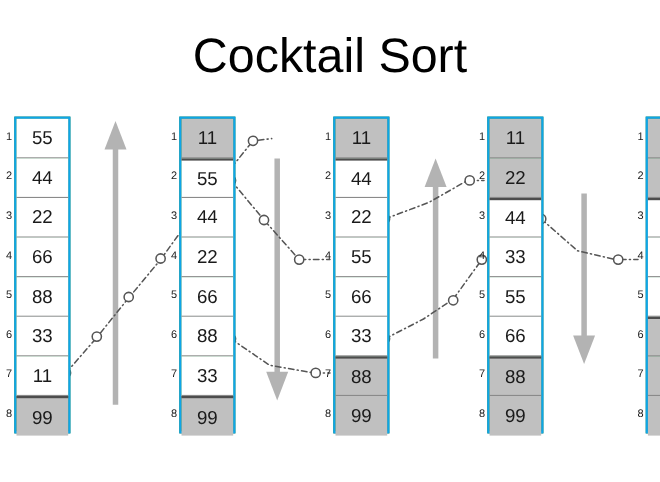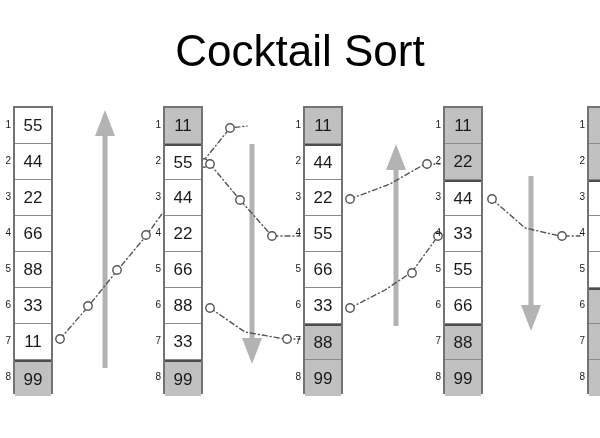--- a/index.html
+++ b/index.html
@@ -43,23 +43,23 @@
   
   .array-col {
     position: absolute;
     top: 90px;
   }
 
   .array-table {
     position: absolute;
     left: 0;
     top: 0;
-    width: 40px;
+    width: 51px;
     height: 288px;
-    border: 2px solid #737373;
+    border: 2px solid #0ea5e9;
     box-sizing: border-box;
     background: #15803d;
   }
 
   .cell {
     position: relative;
     height: 36px;
     box-sizing: border-box;
     border-bottom: 1px solid #8a8a8a;
     background: #ffffff;

